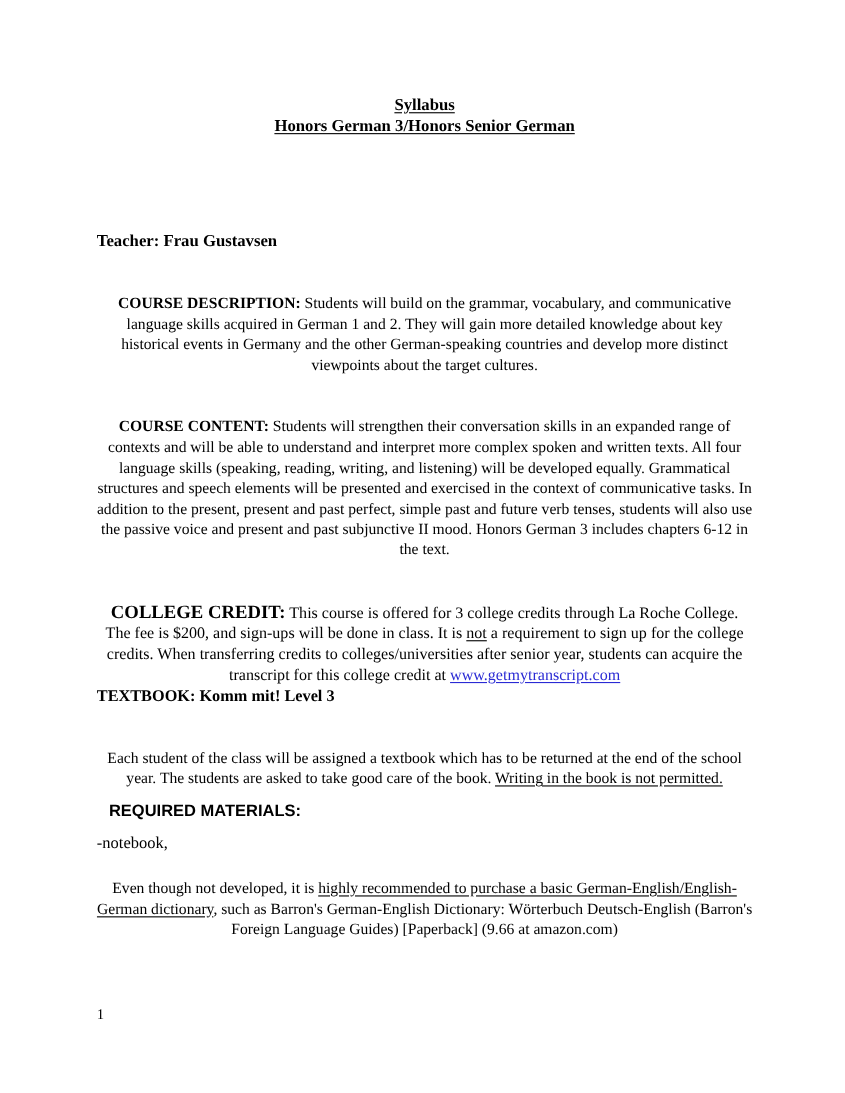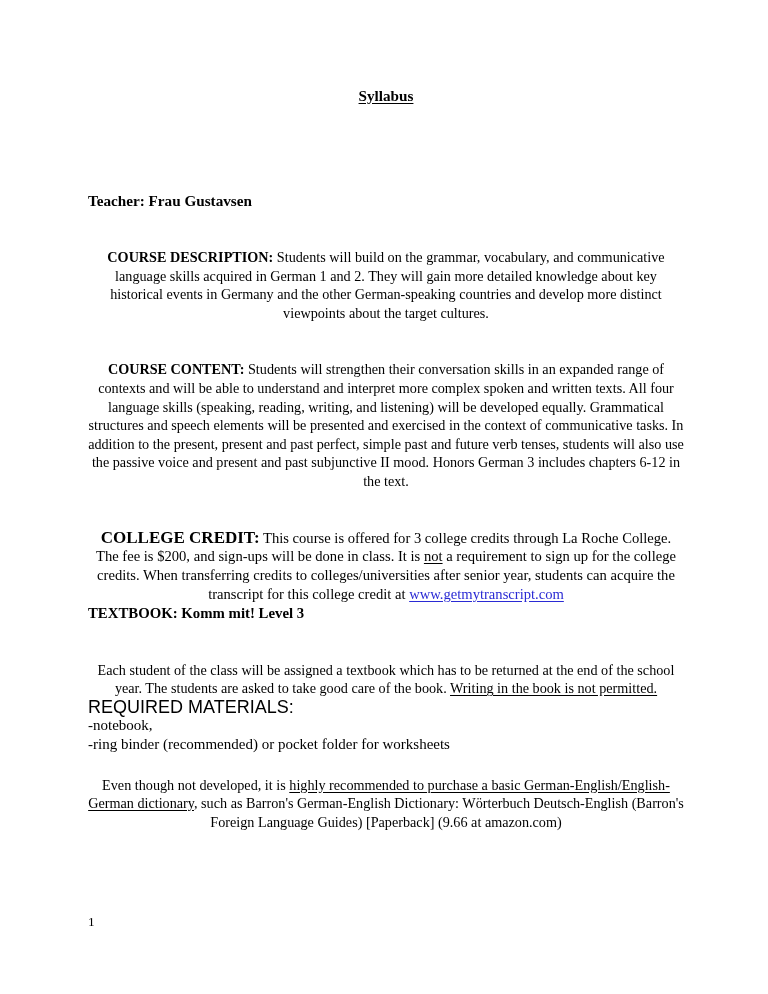--- a/index.html
+++ b/index.html
@@ -77,24 +77,24 @@
   .section.bigger { font-size: 14.6px; line-height: 18.8px; }
 
   a.weblink {
     color: #2a2ad4;
     text-underline-offset: 1.5px;
   }
 
   
   .sans-heading {
     font-family: "Liberation Sans", "DejaVu Sans", sans-serif;
-    font-weight: normal;
-    font-size: 18px;
+    font-weight: bold;
+    font-size: 15px;
     line-height: 18.4px;
-    margin: 0;
+    margin: 11px;
   }
   .matlist {
     font-size: 15px;
     line-height: 18.6px;
     margin: 0;
   }
 
   
   .textbook-heading {
     font-weight: bold;
@@ -114,36 +114,36 @@
   }
 </style>
 </head>
 <body>
 
 <div class="page">
   <div class="content">
 
     <div class="doc-title">
       <div class="title-row"><span class="t-line">Syllabus</span></div>
+      <div class="title-row"><span class="t-line">Honors German 3/Honors Senior German</span></div>
     </div>
 
     <p class="teacher-heading">Teacher: Frau Gustavsen</p>
 
     <p class="section gap-lg"><span class="lbl">COURSE DESCRIPTION:</span><span> Students will build on the grammar, vocabulary, and communicative language skills acquired in German 1 and 2. They will gain more detailed knowledge about key historical events in Germany and the other German-speaking countries and develop more distinct viewpoints about the target cultures.</span></p>
 
     <p class="section gap-lg"><span class="lbl">COURSE CONTENT:</span><span> Students will strengthen their conversation skills in an expanded range of contexts and will be able to understand and interpret more complex spoken and written texts.  All four language skills (speaking, reading, writing, and listening) will be developed equally. Grammatical structures and speech elements will be presented and exercised in the context of communicative tasks. In addition to the present, present and past perfect, simple past and future verb tenses, students will also use the passive voice and present and past subjunctive II mood. Honors German 3 includes chapters 6-12 in the text.</span></p>
 
     <p class="section bigger gap-lg"><span class="lbl-lg">COLLEGE CREDIT:</span><span> This course is offered for 3 college credits through La Roche College. The fee is $200, and sign-ups will be done in class.  It is </span><span class="u">not</span><span> a requirement to sign up for the college credits.  When transferring credits to colleges/universities after senior year, students can acquire the transcript for this college credit at </span><a class="weblink" href="#" style="color: rgb(42, 42, 212);">www.getmytranscript.com</a></p>
 
     <p class="textbook-heading gap-md">TEXTBOOK:  Komm mit! Level 3</p>
 
     <p class="section gap-lg"><span>Each student of the class will be assigned a textbook which has to be returned at the end of the school year.  The students are asked to take good care of the book. </span><span class="u">Writing in the book is not permitted.</span></p>
 
     <p class="sans-heading gap-md">REQUIRED MATERIALS:</p>
     <p class="matlist">-notebook,</p>
-    <p class="matlist">-ring binder (recommended) or pocket folder for worksheets</p>
 
     <p class="section gap-sm"><span>Even though not developed, it is </span><span class="u">highly recommended to purchase a basic German-English/English-German dictionary</span><span>, such as Barron's German-English Dictionary: Wörterbuch Deutsch-English (Barron's Foreign Language Guides) [Paperback] (9.66 at amazon.com)</span></p>
 
   </div>
 
   <div class="page-number">1</div>
 </div>
 
 </body></html>

